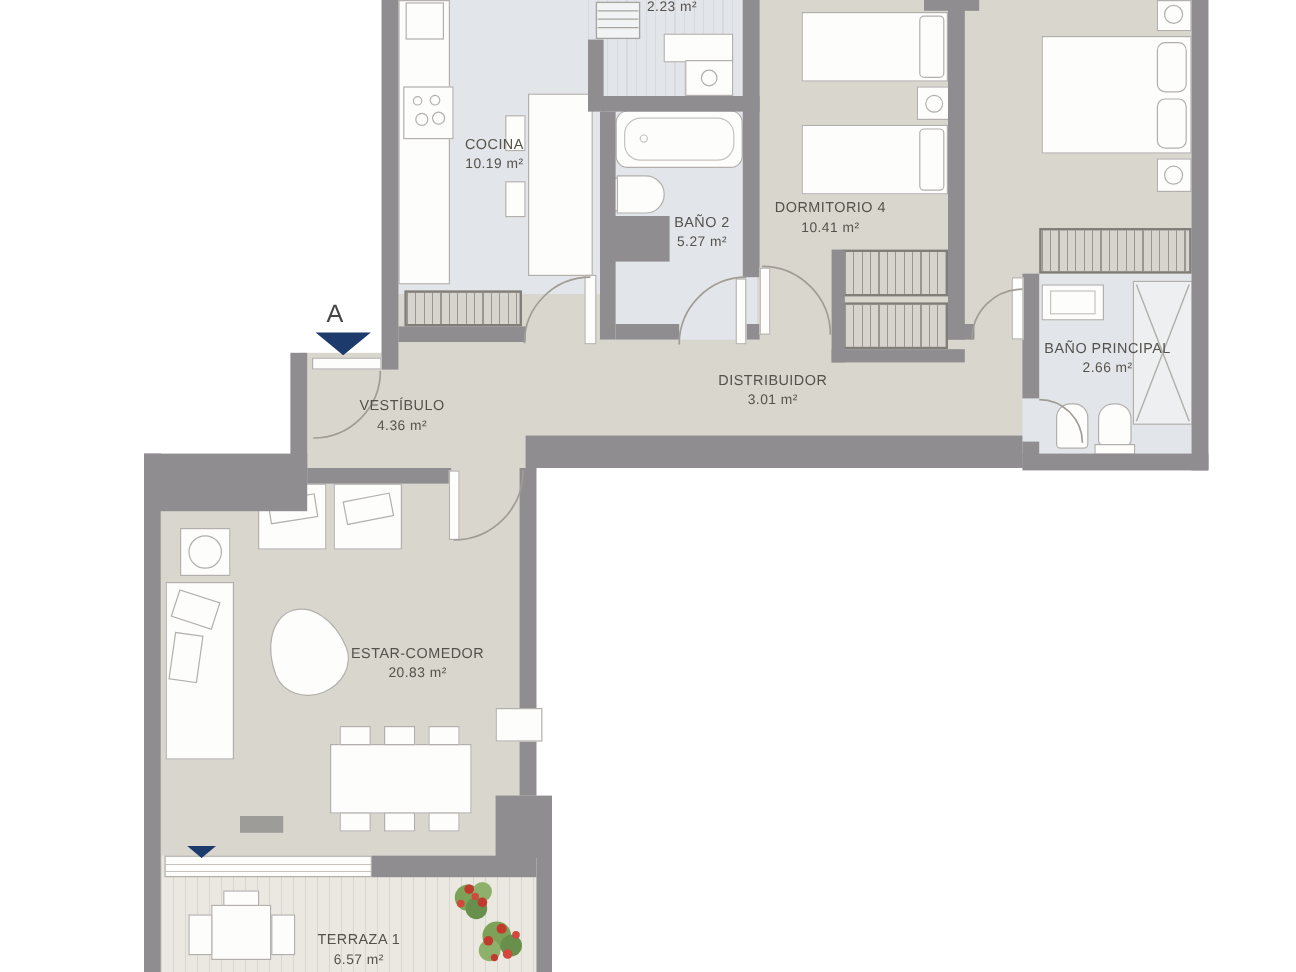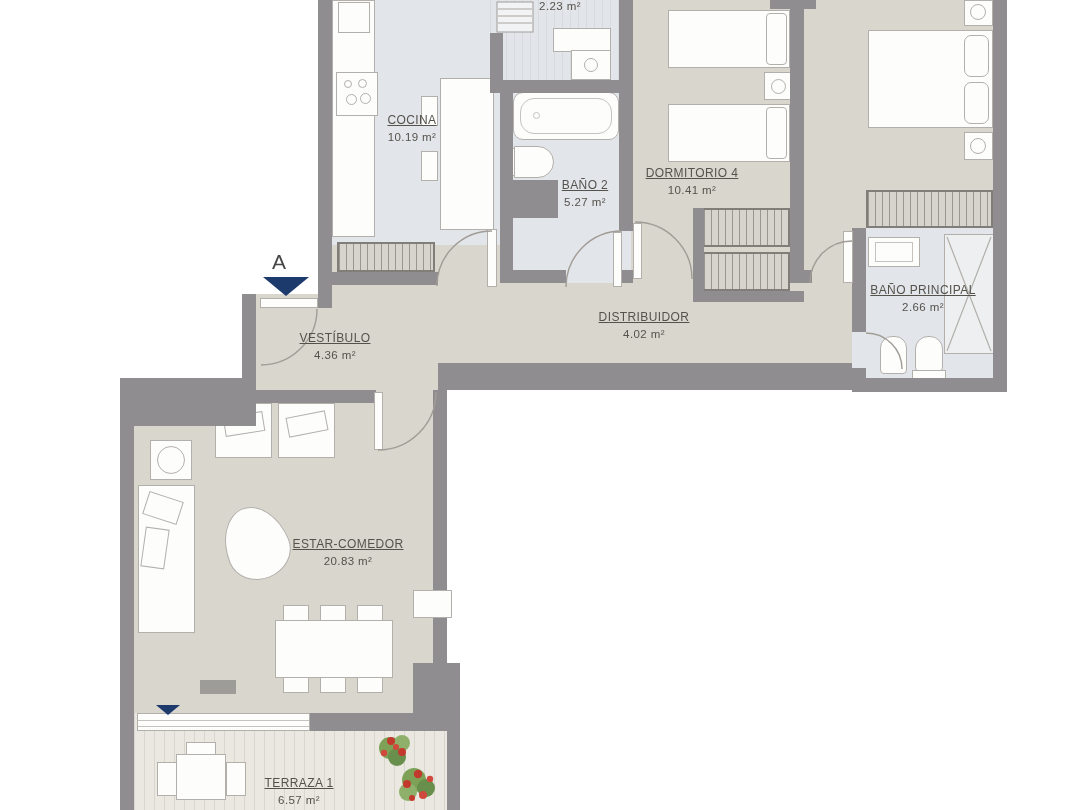--- a/index.html
+++ b/index.html
@@ -15,21 +15,21 @@
   
   .w{position:absolute;background:#8f8d8f;}
   
   .fur{position:absolute;background:#fdfdfc;border:1.5px solid #b3b0ac;box-sizing:border-box;}
   .thin{border-width:1.2px;}
   .circ{border-radius:50%;}
   .wd{position:absolute;box-sizing:border-box;background:#d7d4cd;border:2px solid #817e7a;
       background-image:repeating-linear-gradient(90deg,rgba(92,89,84,.5) 0 1px,transparent 1px 7px);}
   
   .rlabel{position:absolute;text-align:center;color:#55524c;letter-spacing:.4px;}
-  .rname{font-size:12px;line-height:17px;white-space:nowrap;text-decoration:underline;}
+  .rname{font-size:12px;line-height:17px;white-space:nowrap;}
   .rarea{font-size:11.5px;line-height:16px;white-space:nowrap;}
   .marker-letter{position:absolute;font-size:21px;color:#474645;letter-spacing:1px;}
   .tri{position:absolute;width:0;height:0;}
   .tri-a{border-left:23px solid transparent;border-right:23px solid transparent;border-top:19px solid #1d3a6d;}
   .tri-t{border-left:12px solid transparent;border-right:12px solid transparent;border-top:10px solid #1d3a6d;}
   svg.ov{position:absolute;left:0;top:0;pointer-events:none;}
   .glass{position:absolute;box-sizing:border-box;background:
      linear-gradient(#fdfdfc 0 6px,#c6c3be 6px 7px,#fdfdfc 7px 12px,#c6c3be 12px 13px,#fdfdfc 13px 18px);
      border:1px solid #b3b0ac;}
 </style>
@@ -212,21 +212,21 @@
   <div class="rlabel" style="left:617px;top:165px;width:150px">
     <div class="rname">DORMITORIO 4</div>
     <div class="rarea">10.41 m²</div>
   </div>
   <div class="rlabel" style="left:845px;top:282px;width:156px">
     <div class="rname">BAÑO PRINCIPAL</div>
     <div class="rarea">2.66 m²</div>
   </div>
   <div class="rlabel" style="left:572px;top:309px;width:144px">
     <div class="rname">DISTRIBUIDOR</div>
-    <div class="rarea">4.02 m²</div>
+    <div class="rarea">3.01 m²</div>
   </div>
   <div class="rlabel" style="left:268px;top:330px;width:134px">
     <div class="rname">VESTÍBULO</div>
     <div class="rarea">4.36 m²</div>
   </div>
   <div class="rlabel" style="left:266px;top:536px;width:164px">
     <div class="rname">ESTAR-COMEDOR</div>
     <div class="rarea">20.83 m²</div>
   </div>
   <div class="rlabel" style="left:232px;top:775px;width:134px">

